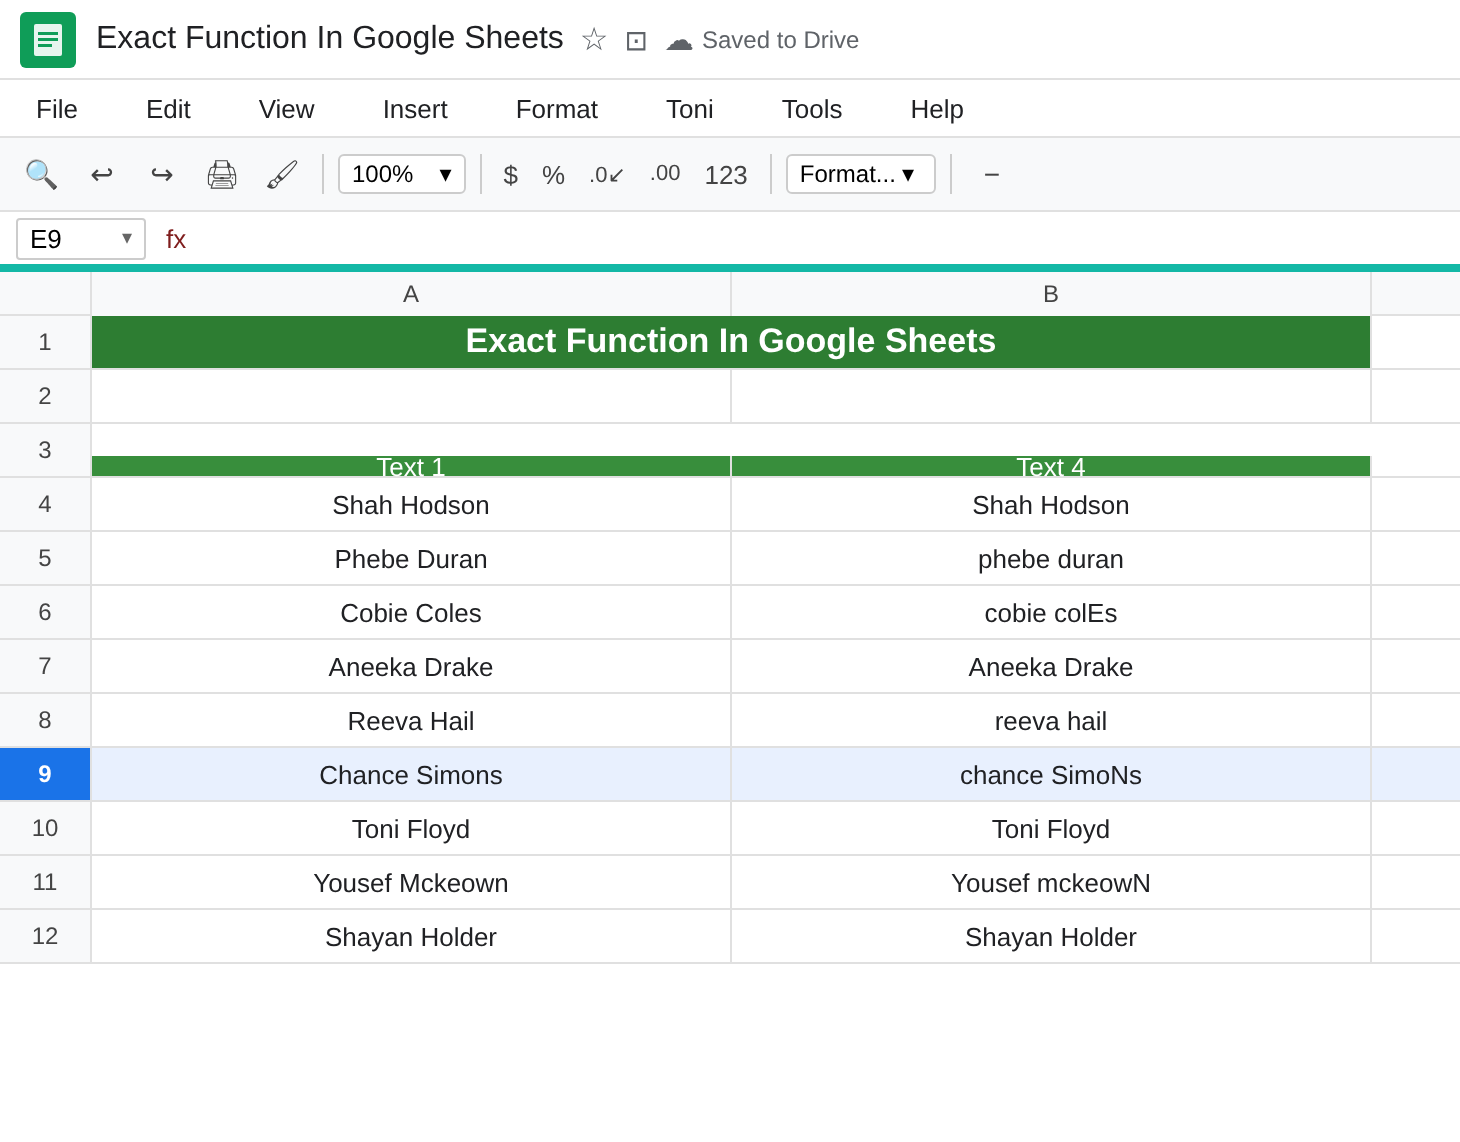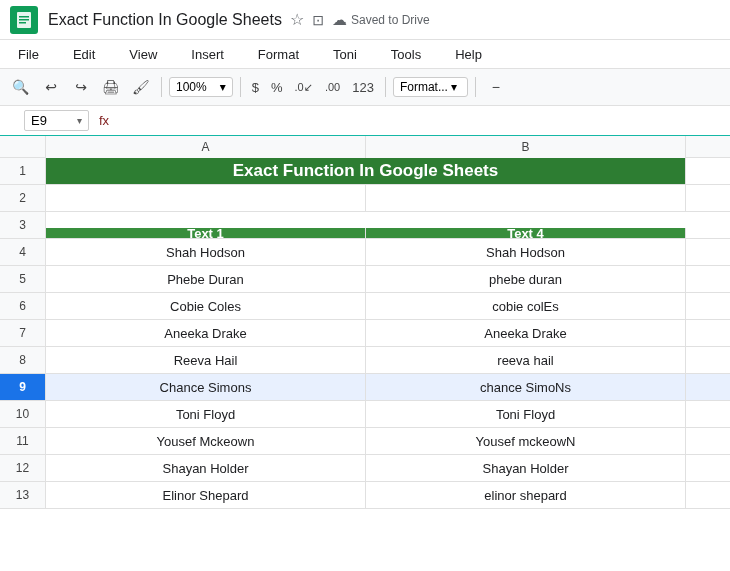--- a/index.html
+++ b/index.html
@@ -131,23 +131,23 @@
       background: #fff;
       cursor: pointer;
       gap: 3px;
       min-width: 75px;
     }
 
     
     .formula-bar {
       display: flex;
       align-items: center;
-      padding: 2px 24px;
-      background: #fff;
-      border-bottom: 1px solid #14b8a6;
+      padding: 2px 8px;
+      background: #fff;
+      border-bottom: 4px solid #14b8a6;
       height: 30px;
       gap: 6px;
     }
     .cell-ref {
       width: 65px;
       border: 1px solid #ccc;
       border-radius: 2px;
       padding: 2px 6px;
       font-size: 13px;
       text-align: center;
@@ -234,21 +234,21 @@
       display: flex;
       align-items: center;
       justify-content: center;
       font-size: 13px;
       color: #202124;
       padding: 0 6px;
     }
     .cell.text-header {
       background: #388e3c;
       color: white;
-      font-weight: bold;
+      font-weight: normal;
       font-size: 13px;
       margin-top: 16px;
     }
     .row-title {
       width: 640px;
       border-right: 1px solid #e0e0e0;
       display: flex;
       align-items: center;
       justify-content: center;
       font-size: 17px;
@@ -399,20 +399,15 @@
       <div class="cell">Yousef Mckeown</div>
       <div class="cell">Yousef mckeowN</div>
     </div>
 
     <div class="data-row">
       <div class="row-num">12</div>
       <div class="cell">Shayan Holder</div>
       <div class="cell">Shayan Holder</div>
     </div>
 
-    <div class="data-row">
-      <div class="row-num">13</div>
-      <div class="cell">Elinor Shepard</div>
-      <div class="cell">elinor shepard</div>
-    </div>
 
   </div>
 </div>
 
 </body></html>

